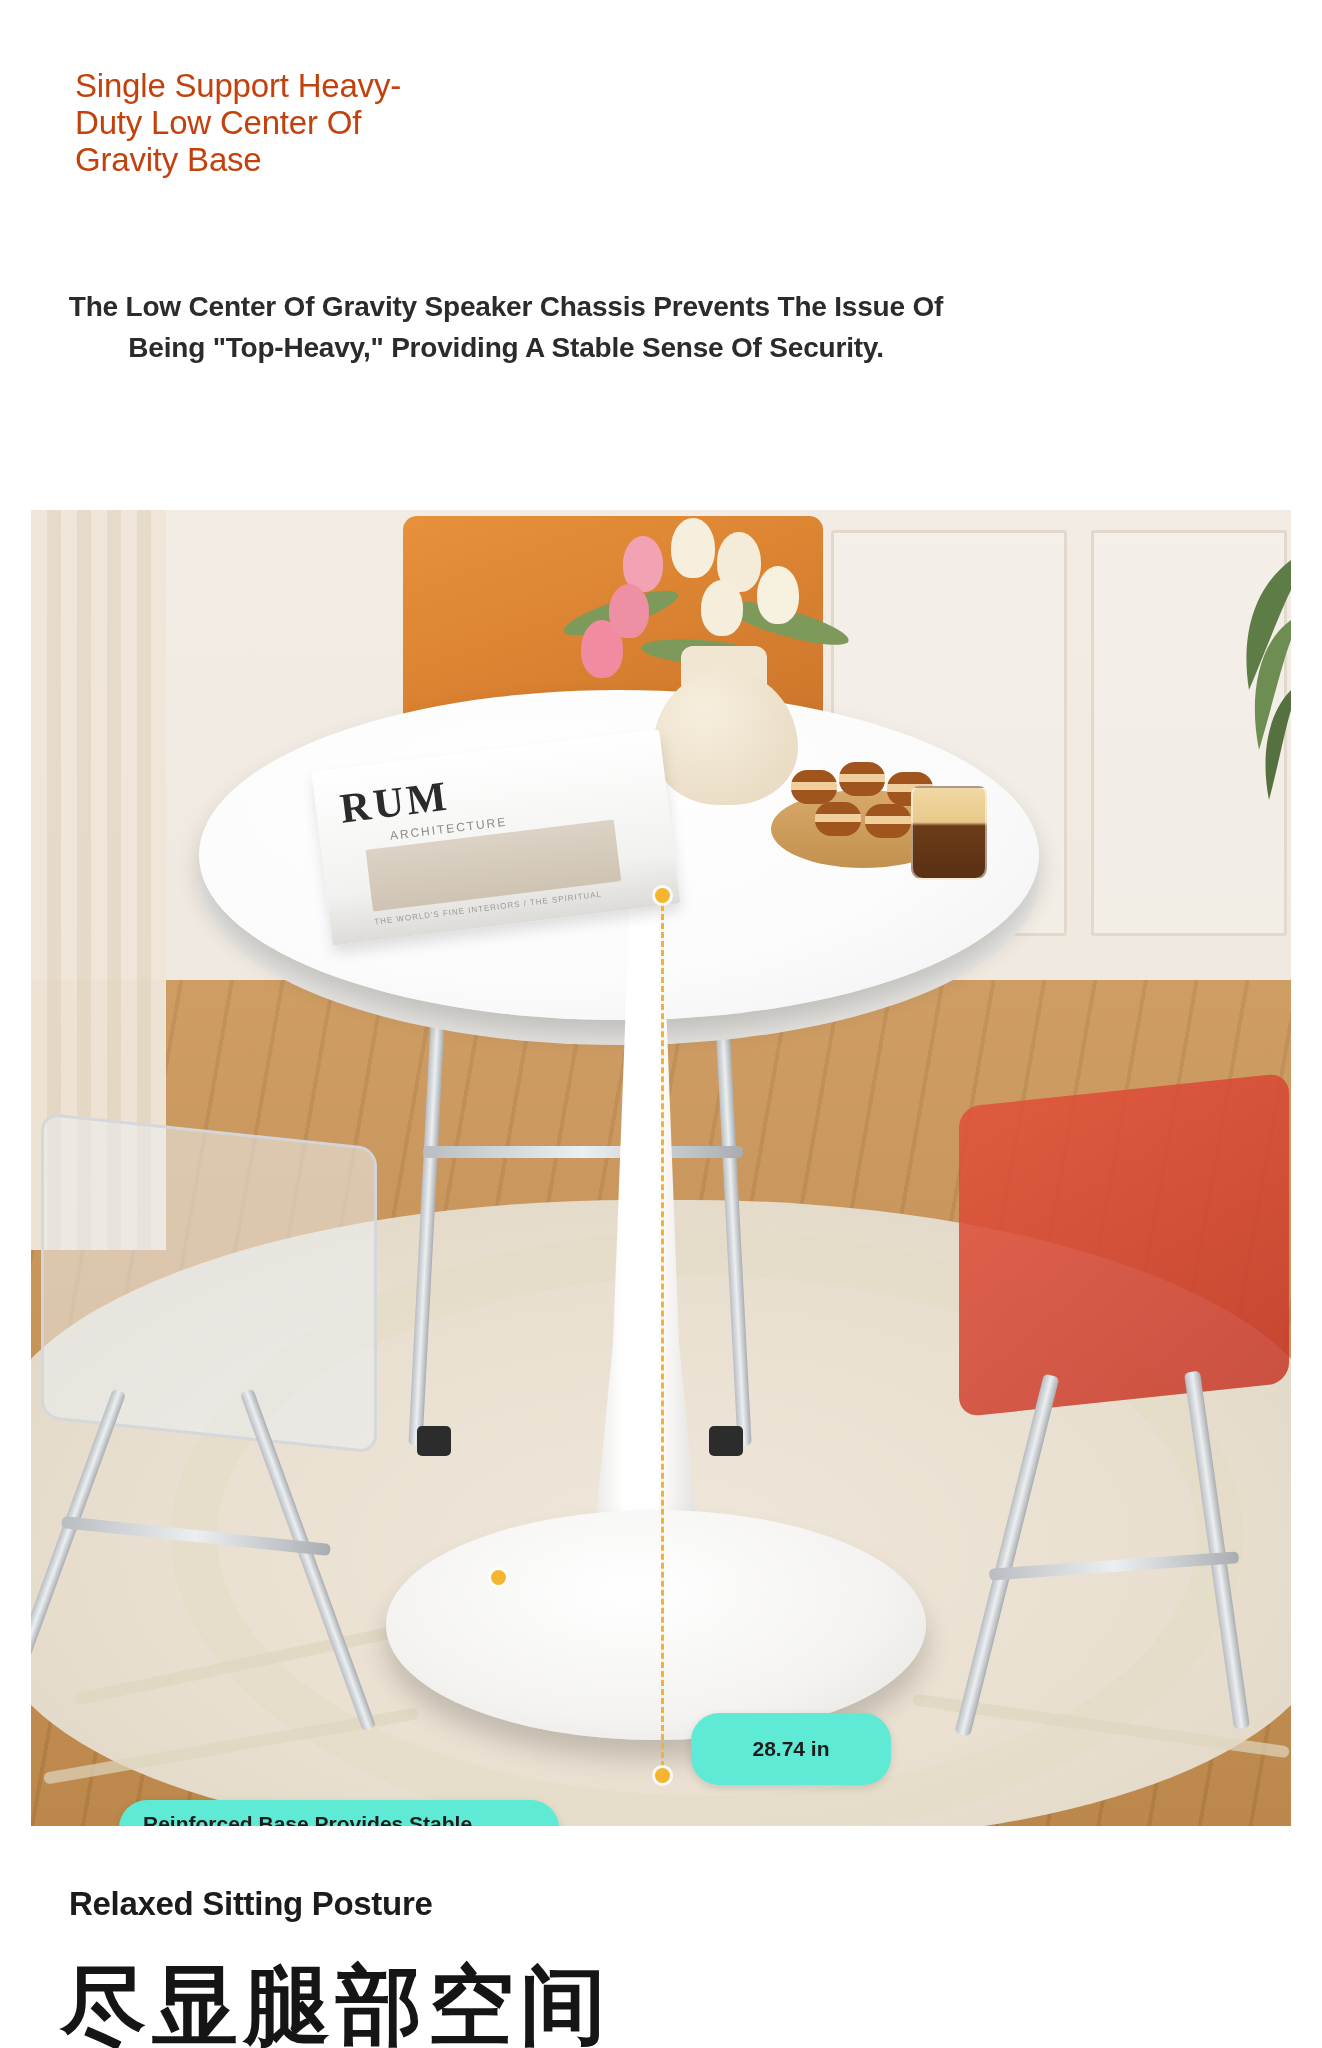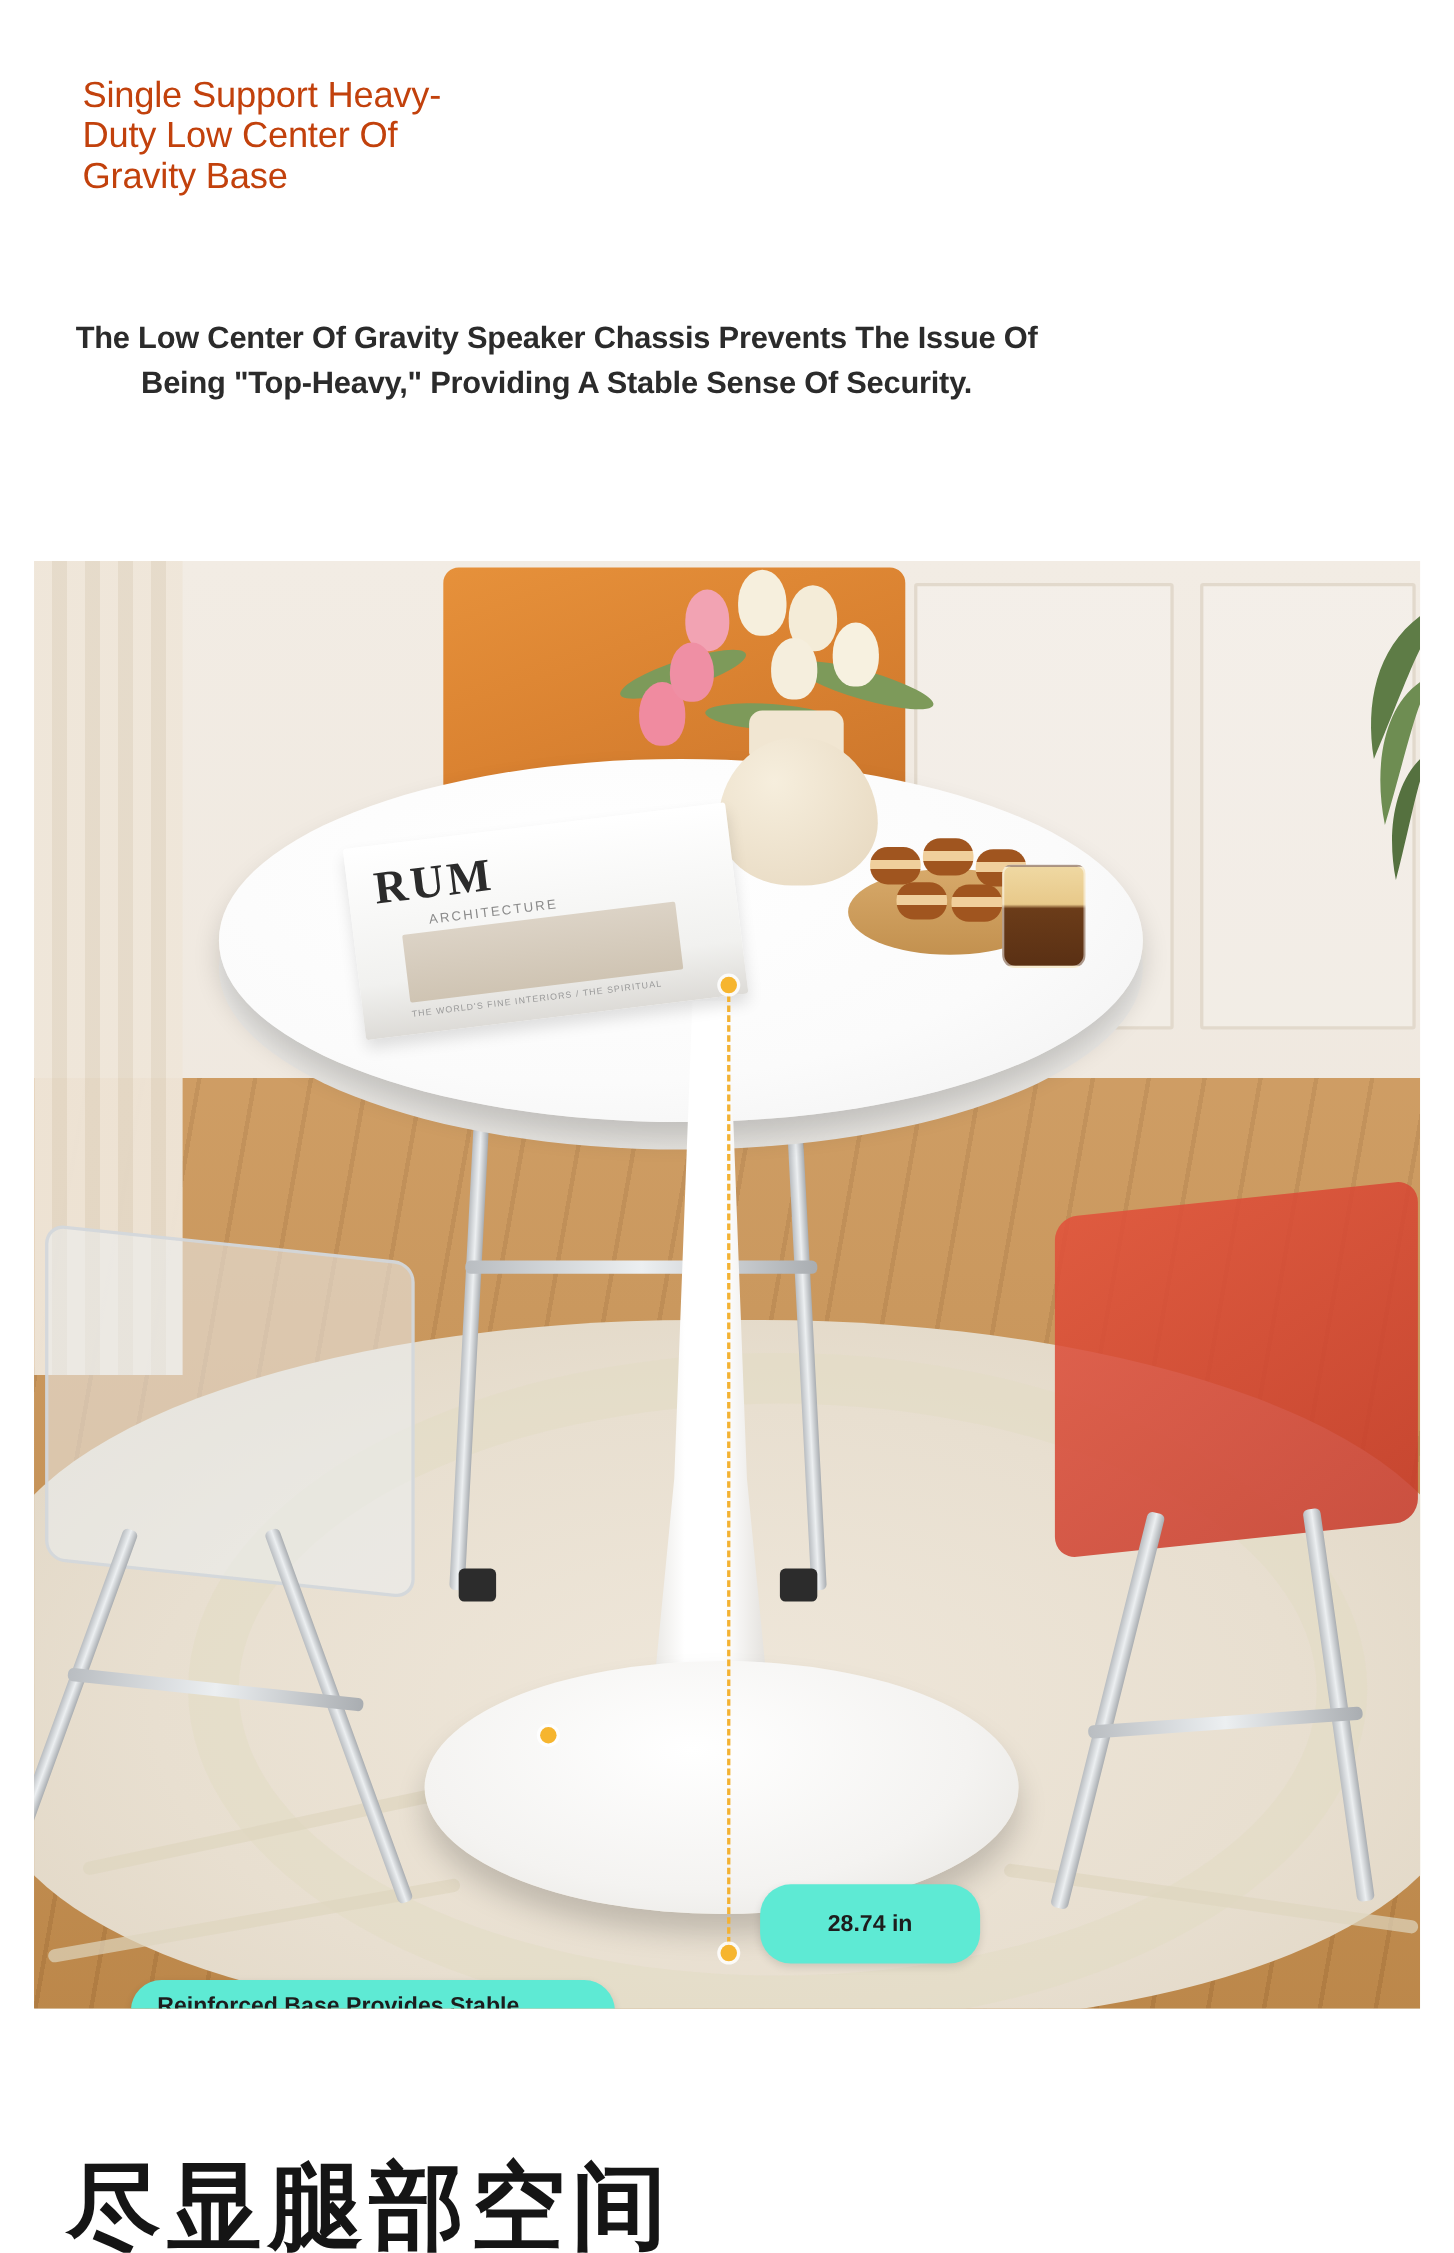--- a/index.html
+++ b/index.html
@@ -430,15 +430,16 @@
 
     <div class="badge badge-height">
       <span>28.74 in</span>
     </div>
     <div class="badge badge-base">
       <span>Reinforced Base Provides Stable Support</span>
     </div>
 
   </div>
 
+  <div class="bottom-title">Relaxed Sitting Posture</div>
   <div class="bottom-cjk">尽显腿部空间</div>
 
 </div>
 
 </body></html>

